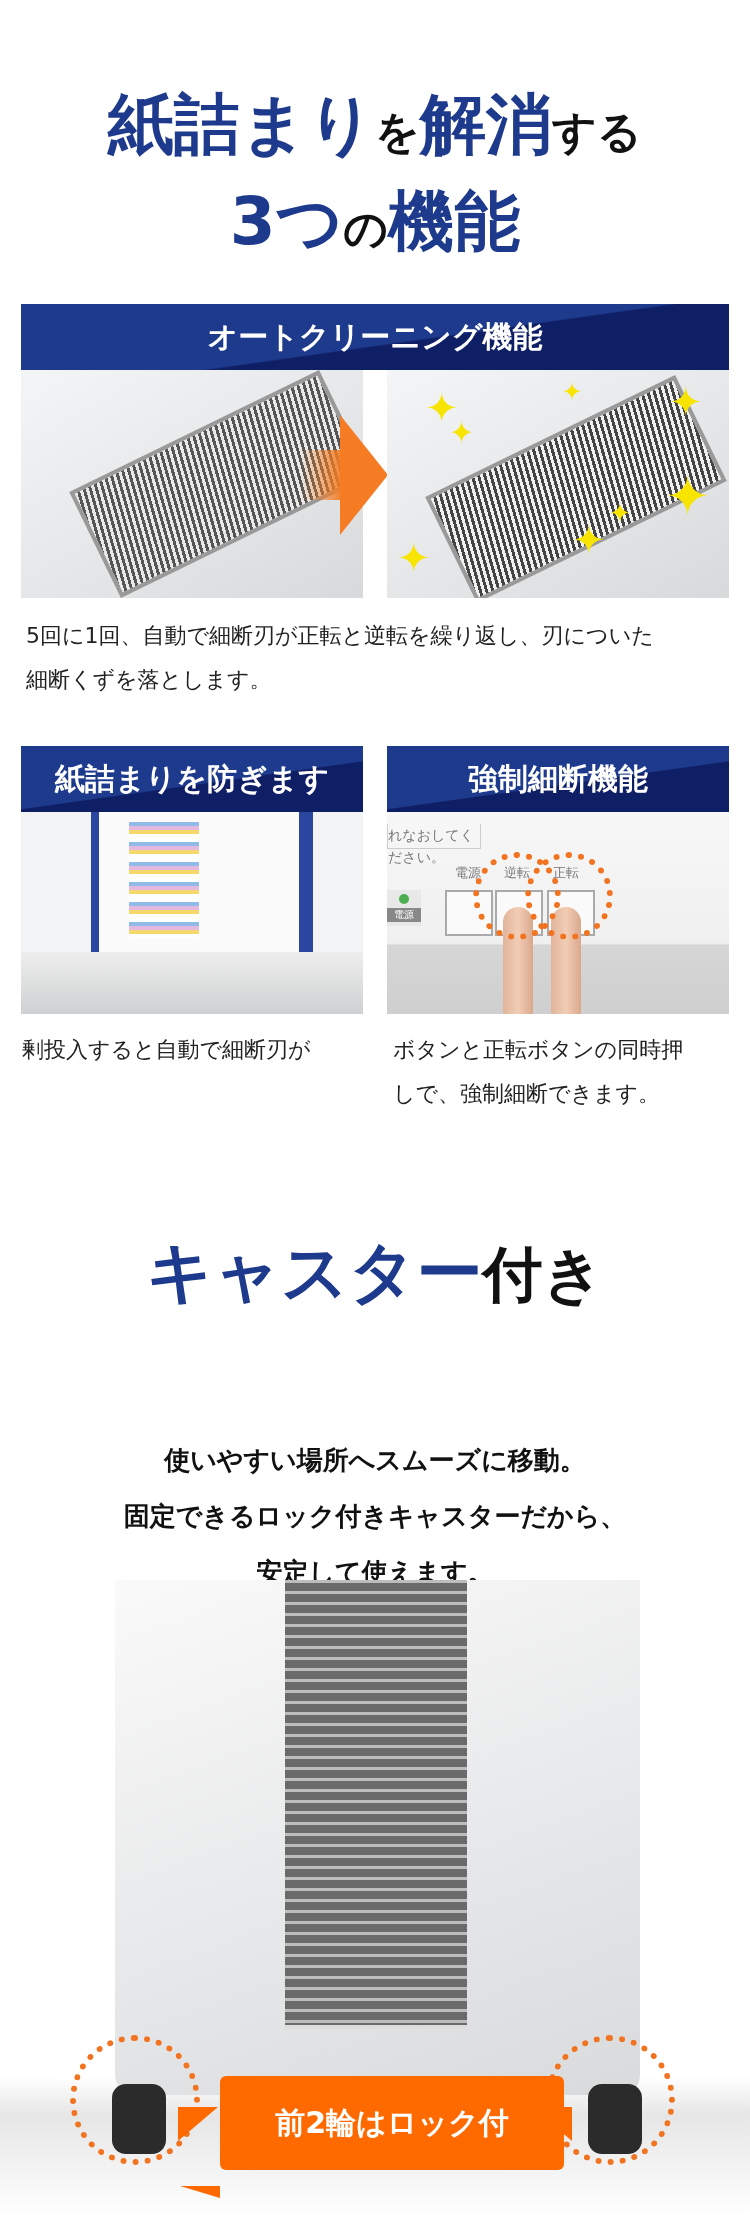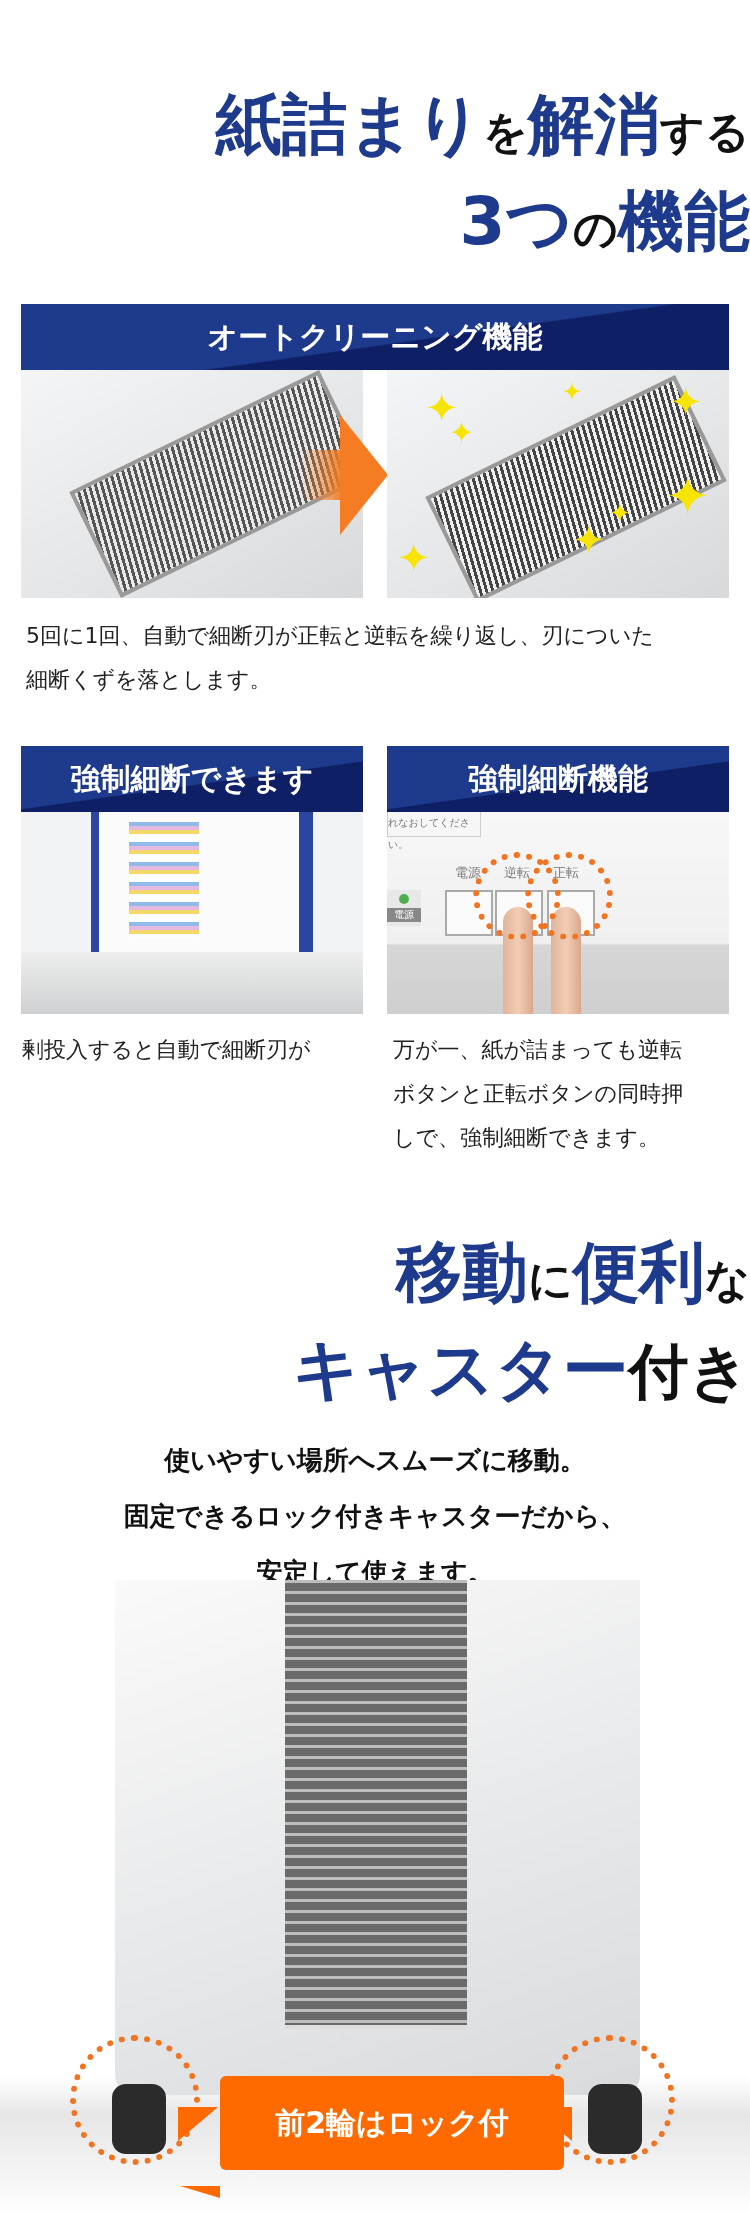--- a/index.html
+++ b/index.html
@@ -1,19 +1,19 @@
 <!DOCTYPE html>
 <html><head>
 <meta charset="utf-8">
 <style>
   html, body { margin:0; padding:0; background:#fff; }
   body { width:750px; height:2217px; position:relative; overflow:hidden;
          font-family:"DejaVu Sans","Liberation Sans",sans-serif; }
   .abs { position:absolute; }
-  .headline { text-align:right; font-weight:bold; color:#1e3a8c; }
+  .headline { text-align:center; font-weight:bold; color:#1e3a8c; }
   .headline .blk { color:#111; }
   .banner { position:absolute; height:66px; display:flex; align-items:center; justify-content:center;
             color:#fff; font-weight:bold;
             background:linear-gradient(172deg,#1e3a8c 0%,#1e3a8c 55%,#0f1f66 56%,#0f1f66 100%); }
   .photo { position:absolute; overflow:hidden; background:#eef0f2; }
   .desc { position:absolute; color:#222; font-size:22px; line-height:44px; }
   .shutter { position:absolute; background:linear-gradient(160deg,#fafafa,#d8dadc); }
   .vent { position:absolute; background:repeating-linear-gradient(180deg,#bdbdbd 0 3px,#6a6a6a 3px 11px); }
   .dot-ring { position:absolute; border-radius:50%; border:6px dotted #f27320; box-sizing:border-box; }
   .wheel { position:absolute; background:#2b2b2b; border-radius:14px; }
@@ -53,62 +53,58 @@
   <span class="sparkle" style="left:185px;top:150px;">✦</span>
   <span class="sparkle" style="left:10px;top:168px;">✦</span>
 </div>
 
 <div class="desc" style="left:26px;top:614px;width:710px;">
   <div>5回に1回、自動で細断刃が正転と逆転を繰り返し、刃についた</div>
   <div>細断くずを落とします。</div>
 </div>
 
 <div class="banner" style="left:21px;top:746px;width:342px;font-size:30px;">
-  <span>強制細断できます</span>
+  <span>紙詰まりを防ぎます</span>
 </div>
 <div class="photo" style="left:21px;top:812px;width:342px;height:202px;background:#f2f3f4;">
   <div style="position:absolute;left:70px;top:0;width:200px;height:140px;background:#fbfbfb;border-left:8px solid #2a46a0;border-right:14px solid #2a46a0;">
     <div style="position:absolute;left:30px;top:10px;width:70px;height:115px;background:repeating-linear-gradient(180deg,#8fbbe6 0 4px,#e3b9e2 4px 8px,#f5d86a 8px 12px,#fff 12px 20px);"></div>
   </div>
   <div style="position:absolute;left:0;top:140px;width:342px;height:62px;background:linear-gradient(180deg,#eeeeee,#cfd0d1);"></div>
 </div>
 <div class="desc" style="left:22px;top:1028px;width:340px;">
   <div>剰投入すると自動で細断刃が</div>
 </div>
 
 <div class="banner" style="left:387px;top:746px;width:342px;font-size:30px;">
   <span>強制細断機能</span>
 </div>
 <div class="photo" style="left:387px;top:812px;width:342px;height:202px;background:linear-gradient(180deg,#f7f7f7 0%,#f0f0f0 65%,#d6d6d6 66%,#cfcfcf 100%);">
-  <div style="position:absolute;left:0;top:0;width:92px;height:24px;border:1px solid #ccc;border-top:none;font-size:10px;color:#777;line-height:22px;">れなおしてください。</div>
+  <div style="position:absolute;left:0;top:12px;width:92px;height:24px;border:1px solid #ccc;border-top:none;font-size:14px;color:#777;line-height:22px;">れなおしてください。</div>
   <div style="position:absolute;left:68px;top:52px;font-size:13px;color:#777;">電源</div>
   <div style="position:absolute;left:58px;top:78px;width:44px;height:42px;border:2px solid #aaa;background:#fafafa;"></div>
   <div style="position:absolute;left:117px;top:52px;font-size:13px;color:#777;">逆転</div>
   <div style="position:absolute;left:108px;top:78px;width:44px;height:42px;border:2px solid #aaa;background:#fafafa;"></div>
   <div style="position:absolute;left:166px;top:52px;font-size:13px;color:#777;">正転</div>
   <div style="position:absolute;left:160px;top:78px;width:44px;height:42px;border:2px solid #aaa;background:#fafafa;"></div>
   <div style="position:absolute;left:0;top:78px;width:34px;height:36px;background:#e8e8e8;">
     <span style="position:absolute;left:12px;top:4px;width:10px;height:10px;border-radius:50%;background:#4caf50;"></span>
     <span style="position:absolute;left:0;top:18px;width:34px;font-size:10px;color:#fff;background:#888;text-align:center;">電源</span>
   </div>
   <div style="position:absolute;left:116px;top:95px;width:30px;height:110px;border-radius:15px 15px 0 0;background:linear-gradient(90deg,#e0b49a,#f2cdb5,#d9a88c);"></div>
   <div style="position:absolute;left:164px;top:95px;width:30px;height:110px;border-radius:15px 15px 0 0;background:linear-gradient(90deg,#e0b49a,#f2cdb5,#d9a88c);"></div>
   <div class="dot-ring" style="left:86px;top:40px;width:88px;height:88px;"></div>
   <div class="dot-ring" style="left:138px;top:40px;width:88px;height:88px;"></div>
 </div>
 <div class="desc" style="left:393px;top:1028px;width:340px;">
-  <div>万が一、紙が詰まっても逆転</div>
   <div>ボタンと正転ボタンの同時押</div>
   <div>しで、強制細断できます。</div>
 </div>
 
 <div class="abs headline" style="left:0;top:1228px;width:750px;">
-  <div style="font-size:66px;line-height:90px;">
-    <span>移動</span><span class="blk" style="font-size:44px;">に</span><span>便利</span><span class="blk" style="font-size:44px;">な</span>
-  </div>
   <div style="font-size:66px;line-height:90px;">
     <span>キャスター</span><span class="blk" style="font-size:60px;">付き</span>
   </div>
 </div>
 
 <div class="abs" style="left:0;top:1432px;width:750px;text-align:center;font-size:26px;font-weight:bold;line-height:56px;color:#111;">
   <div>使いやすい場所へスムーズに移動。</div>
   <div>固定できるロック付きキャスターだから、</div>
   <div>安定して使えます。</div>
 </div>

